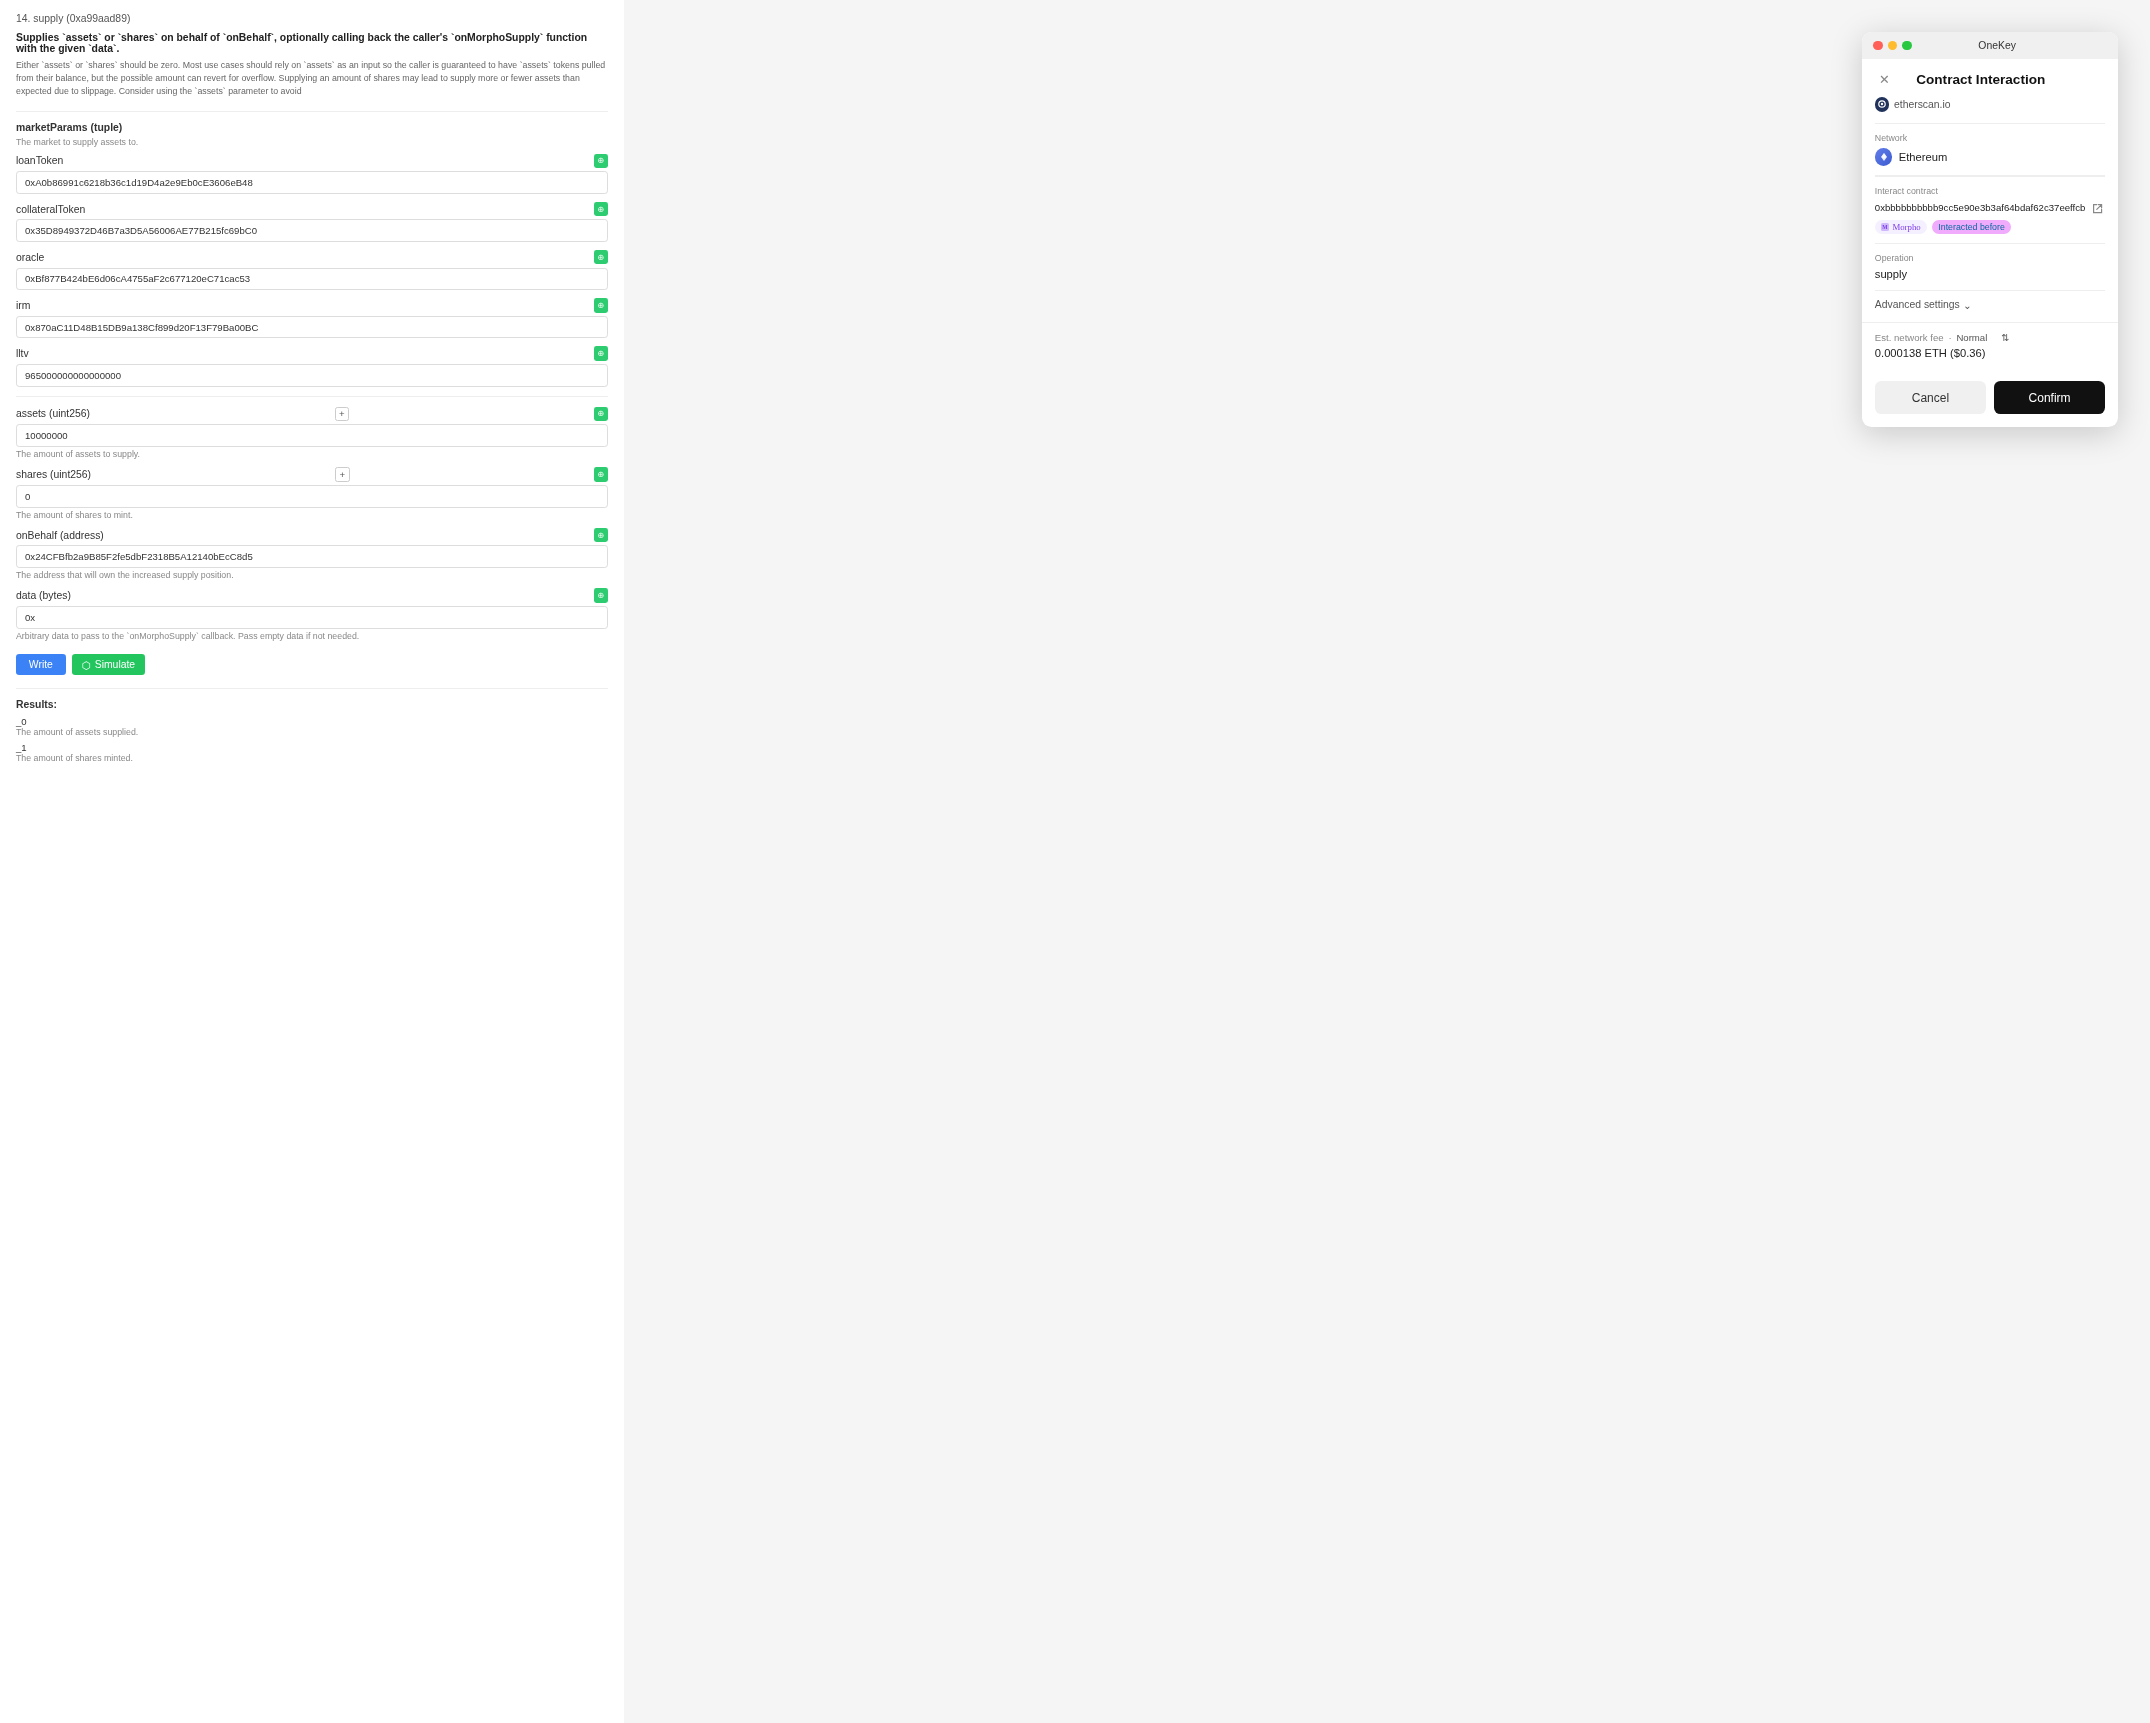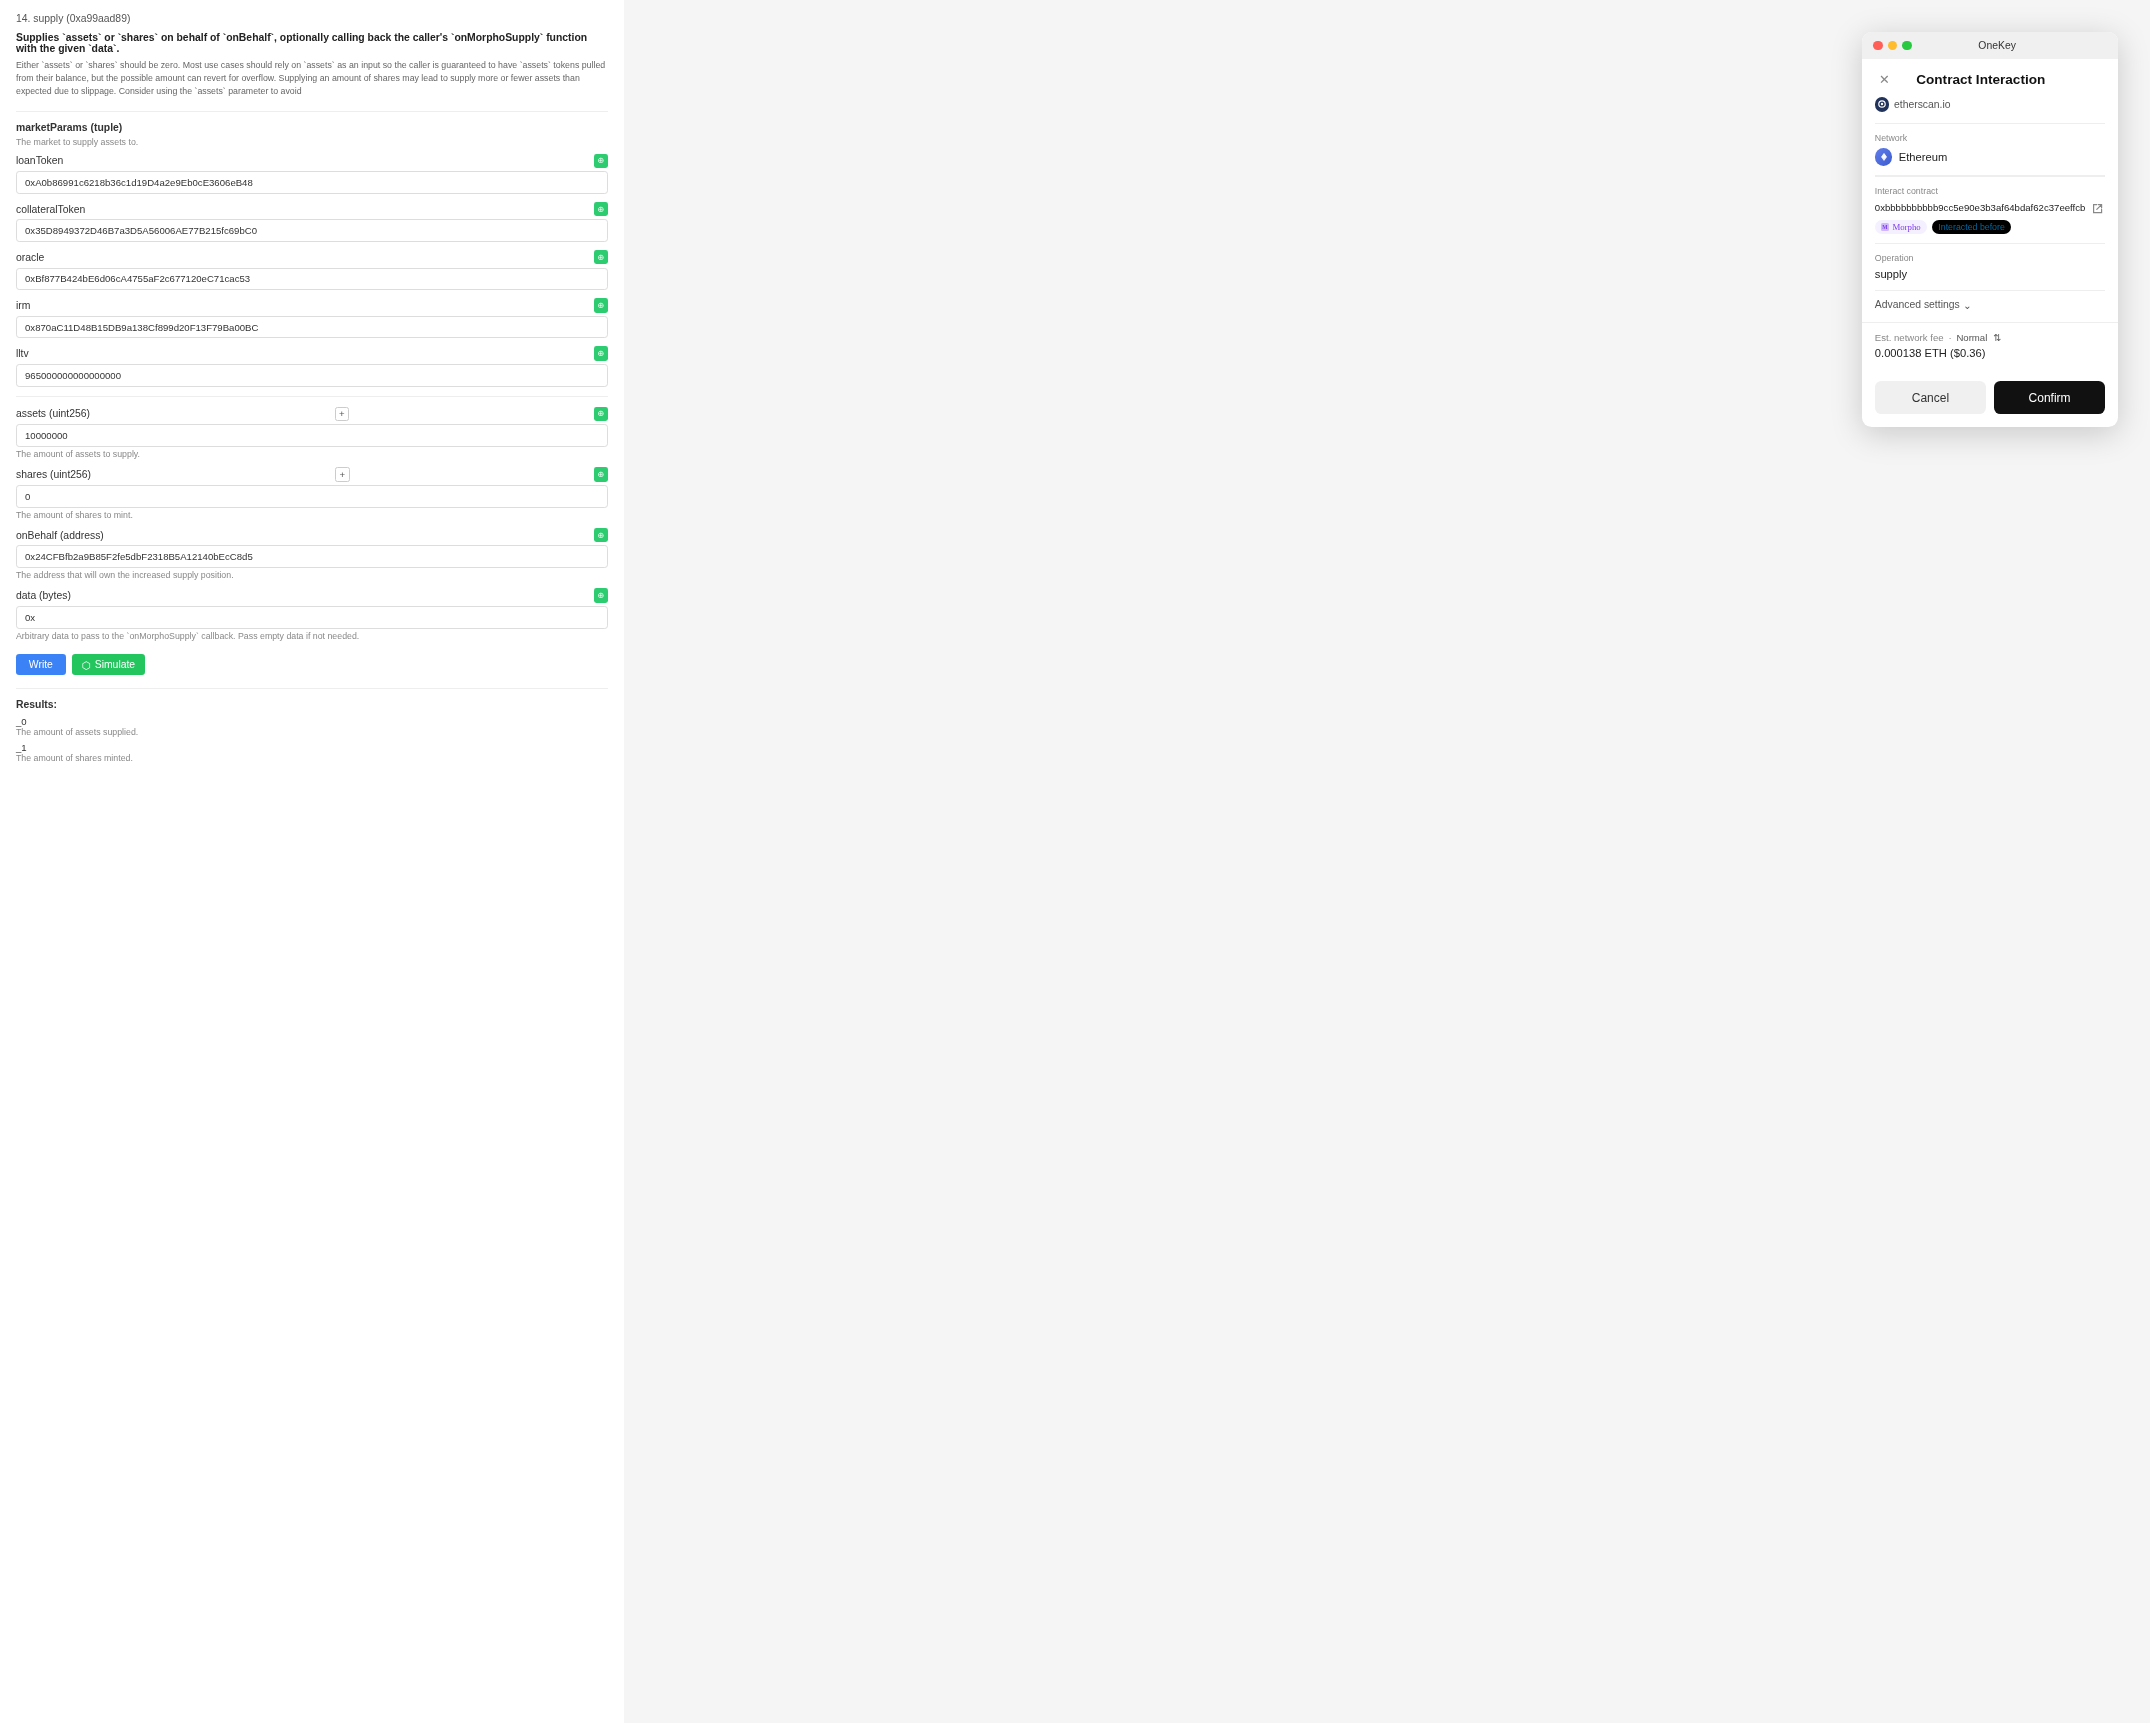--- a/index.html
+++ b/index.html
@@ -365,21 +365,21 @@
       background: #f5f0ff;
       color: #7c3aed;
       font-size: 8.8px;
       padding: 1.6px 6.4px;
       border-radius: 8px;
       font-family: Liberation Serif, serif;
     }
 
     .tag-interacted {
       display: inline-block;
-      background: #000000;
+      background: #f0abfc;
       color: #0369a1;
       font-size: 8.8px;
       padding: 1.6px 6.4px;
       border-radius: 8px;
     }
 
     .operation-value {
       font-size: 11.2px;
       color: #222;
       font-weight: 500;
@@ -406,21 +406,21 @@
       align-items: center;
       gap: 4.8px;
       font-size: 9.6px;
       color: #888;
       margin-bottom: 3.2px;
     }
 
     .fee-normal-badge {
       display: inline-flex;
       align-items: center;
-      gap: 6px;
+      gap: 14px;
       font-size: 9.6px;
       color: #555;
     }
 
     .fee-amount {
       font-size: 11.2px;
       color: #222;
       font-weight: 500;
     }
 

